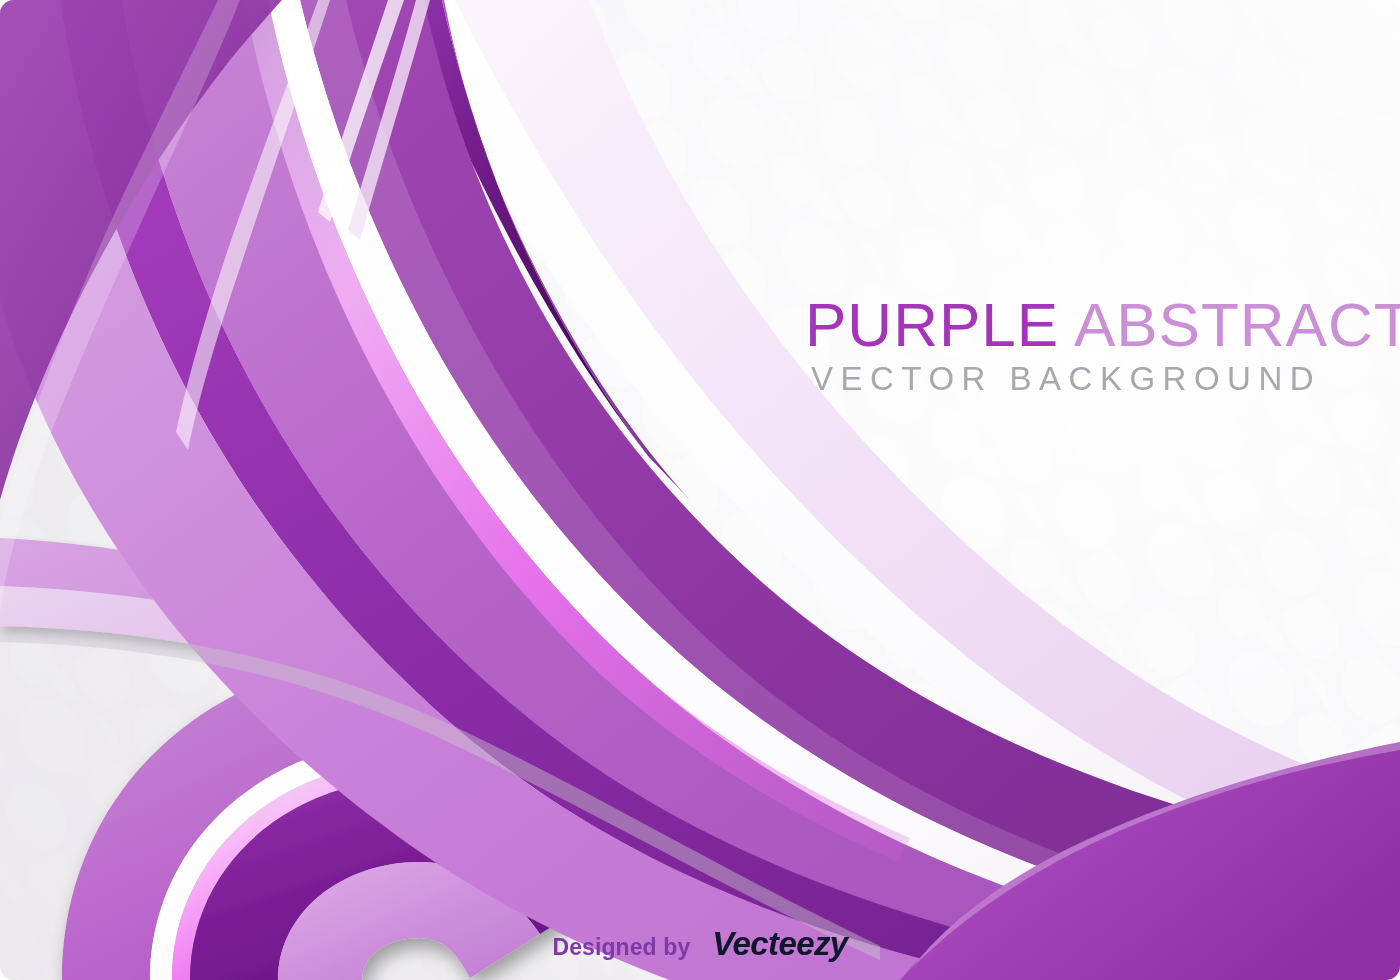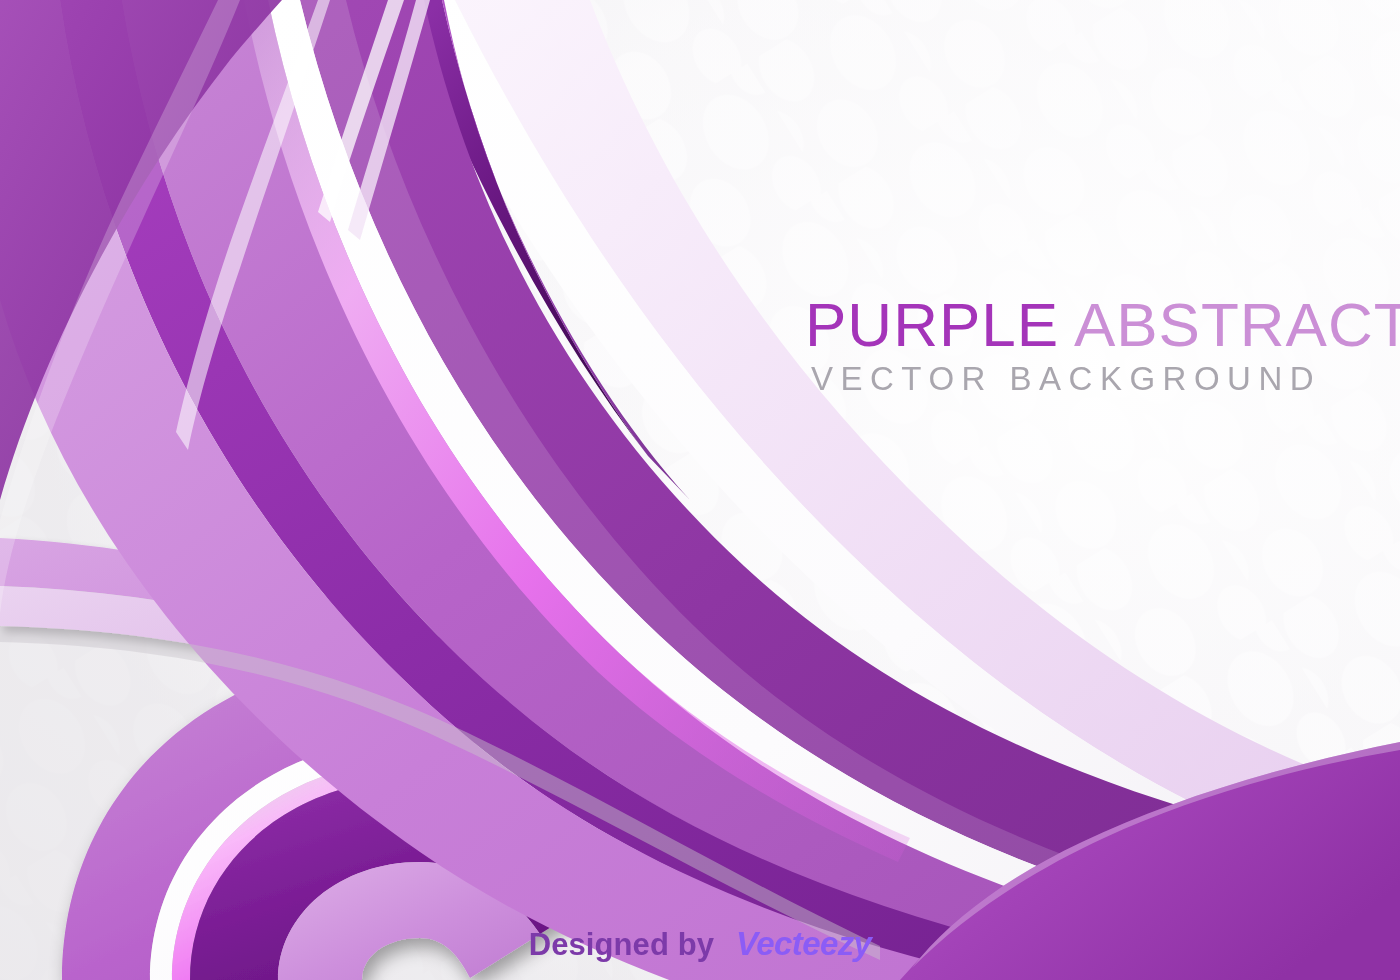--- a/index.html
+++ b/index.html
@@ -7,20 +7,21 @@
     padding: 0;
     background: #ffffff;
   }
   #stage {
     position: relative;
     width: 1400px;
     height: 980px;
     overflow: hidden;
     background: #f7f6f7;
     font-family: "Liberation Sans", sans-serif;
+    border-radius: 14px;
   }
   #artwork {
     position: absolute;
     inset: 0;
     width: 1400px;
     height: 980px;
     display: block;
   }
   .title-block {
     position: absolute;
@@ -58,31 +59,31 @@
   .footer-credit {
     position: absolute;
     left: 0;
     right: 0;
     top: 925px;
     text-align: center;
     white-space: nowrap;
     pointer-events: none;
   }
   .credit-prefix {
-    font-size: 31px;
+    font-size: 23px;
     font-weight: bold;
     color: #7c3aa9;
     letter-spacing: 0.1px;
     vertical-align: baseline;
   }
   .credit-brand {
     font-size: 33px;
     font-weight: bold;
     font-style: italic;
-    color: #8b5cf6;
+    color: #0f172a;
     letter-spacing: -0.6px;
     margin-left: 22px;
     vertical-align: baseline;
   }
 </style>
 </head>
 <body>
 
 <div id="stage">
 

